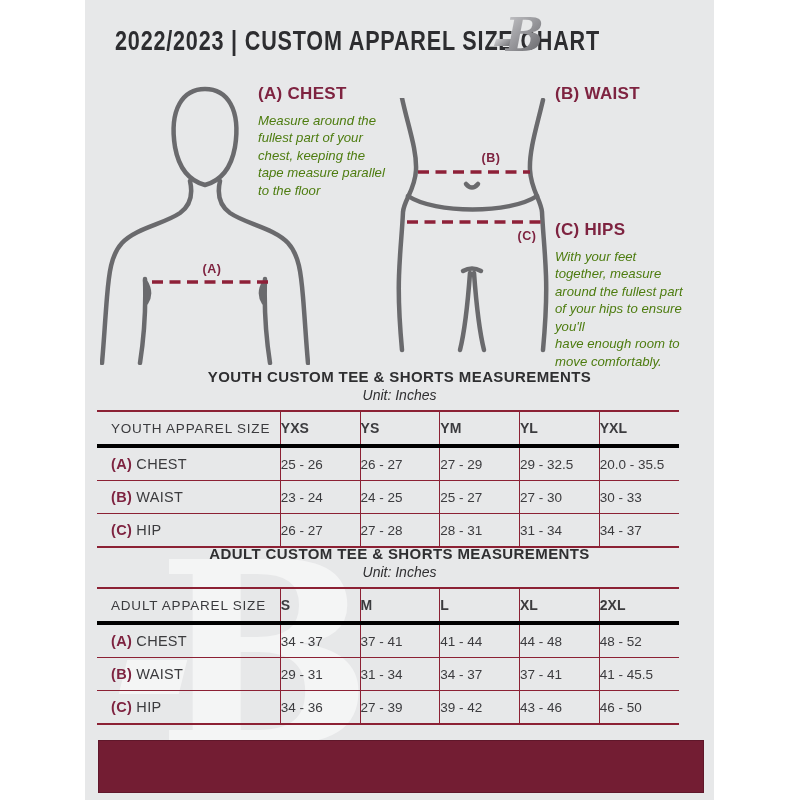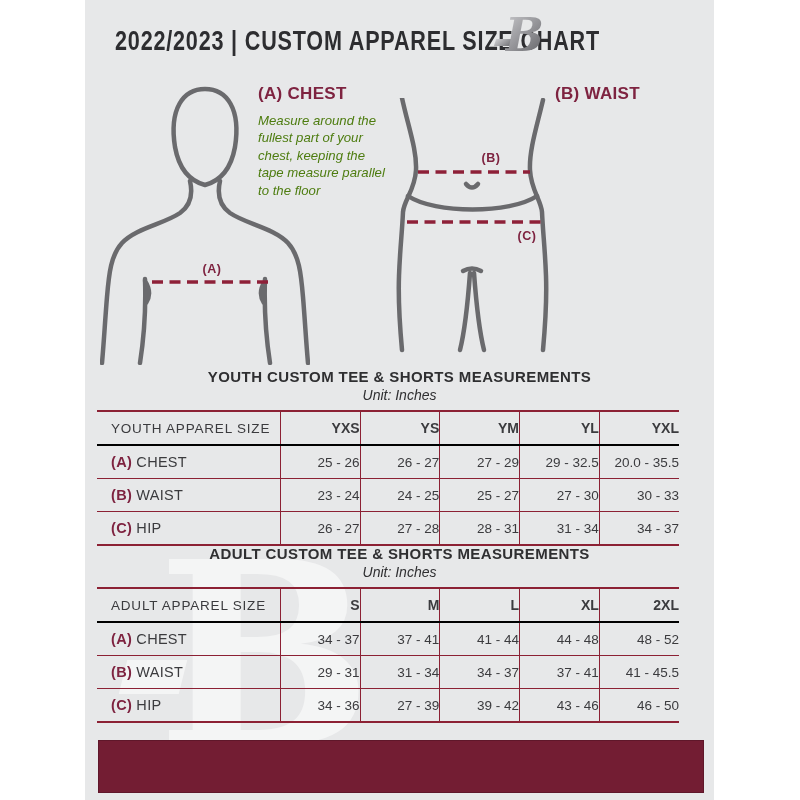--- a/index.html
+++ b/index.html
@@ -41,23 +41,23 @@
   .sec-unit{position:absolute;left:0;width:100%;text-align:center;font-style:italic;font-size:14px;color:#2f2f31;}
   .t-youth-title{top:368px;} .t-youth-unit{top:387px;}
   .t-adult-title{top:545px;} .t-adult-unit{top:564px;}
 
   
   .tbl-wrap{position:absolute;left:12px;width:582px;z-index:2;}
   .tbl-youth{top:410px;} .tbl-adult{top:587px;}
   table.size-table{width:100%;border-collapse:collapse;table-layout:fixed;
     border-top:2.5px solid #8c2134;border-bottom:2.5px solid #8c2134;}
   .size-table col.label-col{width:31.5%;}
-  .size-table th,.size-table td{height:32px;padding:0;text-align:right;vertical-align:middle;
+  .size-table th,.size-table td{height:32px;padding:0;text-align:left;vertical-align:middle;
     color:#3b3b3e;font-size:13.5px;}
-  .size-table thead th{border-bottom:2px solid #000000;}
+  .size-table thead th{border-bottom:4px solid #000000;}
   .size-table tbody tr + tr td{border-top:1.5px solid #8c2134;}
   .size-table th + th,.size-table td + td{border-left:1.5px solid #8c2134;}
   .size-table .label-cell{text-align:left;padding-left:14px;font-size:14.5px;letter-spacing:0.3px;}
   .size-table .size-col-header{font-size:13.5px;letter-spacing:0.8px;font-weight:normal;}
   .size-table .size-th{font-weight:bold;font-size:14px;}
   .row-key{color:#7e2340;font-weight:bold;}
 
   
   .watermark{position:absolute;left:72px;top:548px;z-index:1;font-family:"DejaVu Serif",serif;
     font-weight:bold;font-size:255px;line-height:0.85;color:rgba(255,255,255,0.55);}
@@ -108,20 +108,30 @@
       <h3>(A) CHEST</h3>
       <p>Measure around the
 fullest part of your
 chest, keeping the
 tape measure parallel
 to the floor</p>
     </div>
     <div class="instr instr-waist">
       <h3>(B) WAIST</h3>
     </div>
+    <div class="instr instr-hips">
+      <h3>(C) HIPS</h3>
+      <p>With your feet
+together, measure
+around the fullest part
+of your hips to ensure
+you'll
+have enough room to
+move comfortably.</p>
+    </div>
 
     <div class="watermark-bar"></div>
     <div class="watermark">B</div>
 
     <div class="sec-title t-youth-title">YOUTH CUSTOM TEE &amp; SHORTS MEASUREMENTS</div>
     <div class="sec-unit t-youth-unit">Unit: Inches</div>
     <div class="tbl-wrap tbl-youth">
       <table class="size-table">
         <colgroup>
             <col class="label-col">

